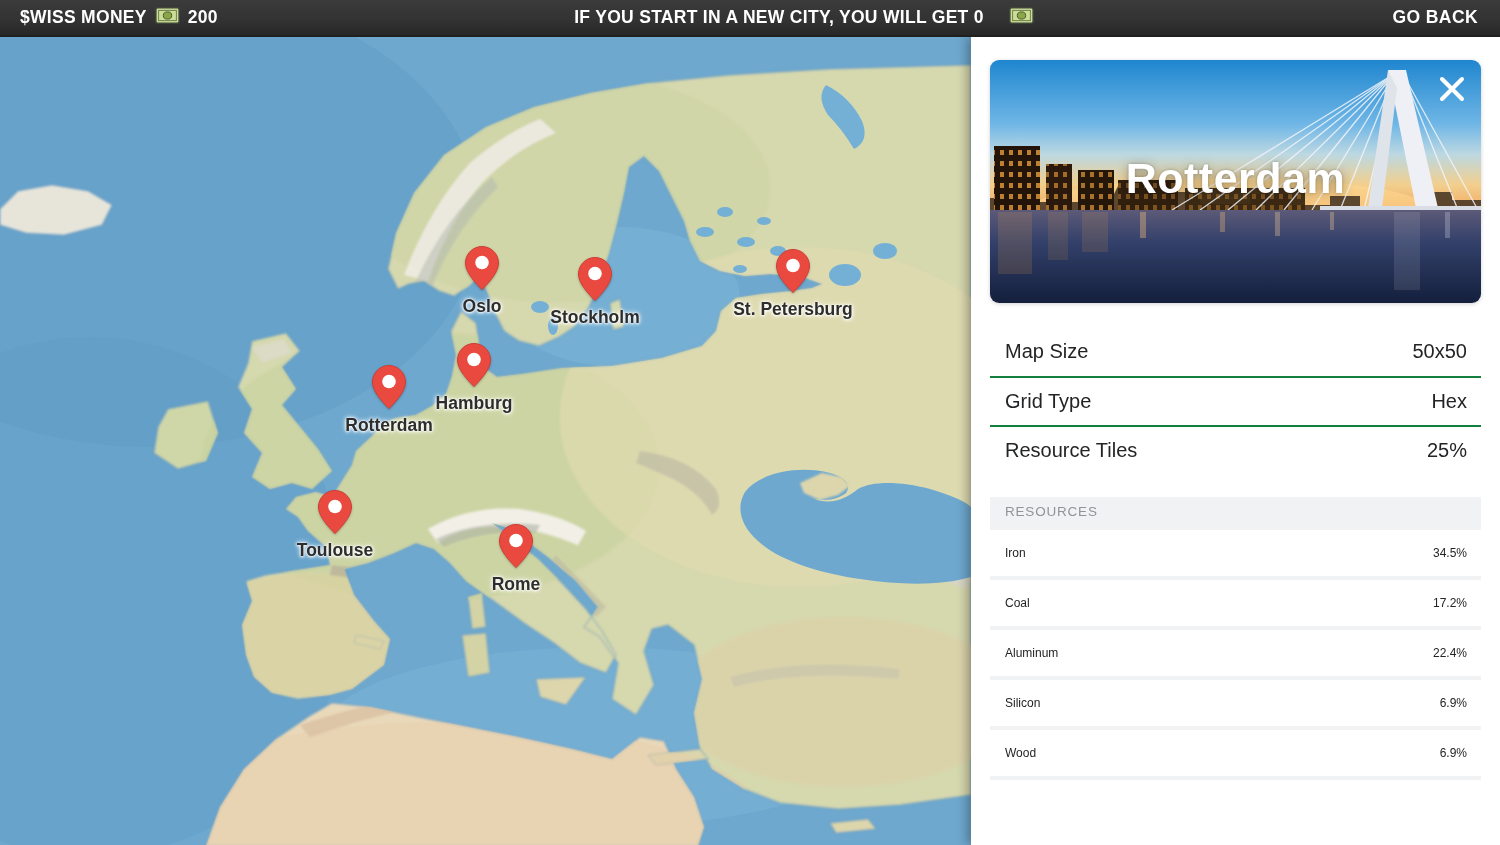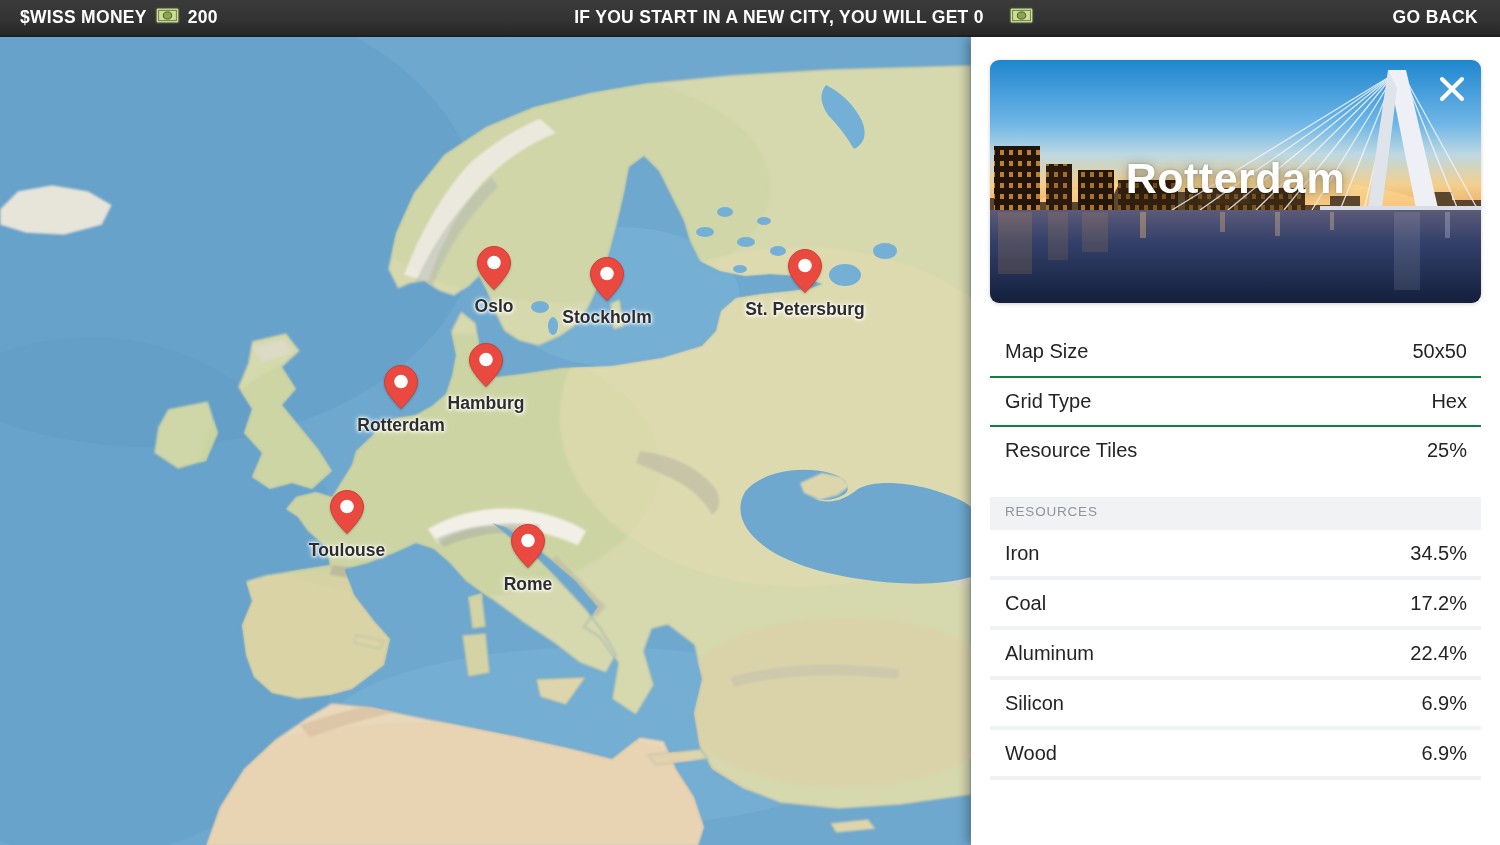--- a/index.html
+++ b/index.html
@@ -22,21 +22,21 @@
     color:#fff;font-weight:700;font-size:17.5px;letter-spacing:.3px;}
   .topbar-left{display:flex;align-items:center;gap:8px;padding-left:20px;flex:1;}
   .topbar-center{display:flex;align-items:center;gap:25px;transform:translateX(55px);}
   .topbar-right{flex:1;text-align:right;padding-right:22px;}
   .goback{background:none;border:none;color:#fff;font:inherit;letter-spacing:.4px;cursor:pointer;}
   .money-icon{display:inline-block;}
 
   
   .map-area{position:absolute;left:0;top:37px;width:971px;height:808px;overflow:hidden;}
   .map-area svg.terrain{position:absolute;left:0;top:0;}
-  .pins{position:absolute;left:12px;top:0;width:100%;height:100%;border-radius:26px;}
+  .pins{position:absolute;left:0;top:0;width:100%;height:100%;border-radius:26px;}
   .pin{position:absolute;width:0;height:0;}
   .pin svg{position:absolute;left:-19px;top:-48px;filter:drop-shadow(0 1px 1px rgba(0,0,0,.25));}
   .pin-label{position:absolute;top:3px;left:0;transform:translateX(-50%);white-space:nowrap;
     font-size:17.5px;font-weight:700;color:#2d2d2d;
     text-shadow:0 0 2px #fff,0 0 4px rgba(255,255,255,.9),0 1px 3px rgba(255,255,255,.85),0 0 6px rgba(255,255,255,.6);}
 
   
   .panel{position:absolute;left:971px;top:37px;width:529px;bottom:0;background:#fff;z-index:20;
     box-shadow:-4px 0 10px rgba(0,0,0,.30);padding:23px 19px 0;overflow:hidden;}
   .city-card{position:relative;width:100%;height:243px;border-radius:9px;overflow:hidden;
@@ -56,21 +56,21 @@
 
   .start-btn{display:block;width:100%;height:49px;margin-top:5px;border:none;border-radius:6px;cursor:pointer;
     background:linear-gradient(#6a92e9,var(--accent) 55%,#5078d8);
     box-shadow:inset 0 -3px 0 rgba(0,0,0,.16);
     color:#fff;font-family:inherit;font-size:20.5px;font-weight:700;letter-spacing:.2px;}
 
   .resources{margin-top:23px;background:#f1f2f4;display:flex;flex-direction:column;gap:4px;}
   .res-header{height:29px;line-height:29px;background:#f1f2f4;color:#8f9499;
     font-size:13.5px;font-weight:400;letter-spacing:.8px;padding-left:15px;}
   .res-row{display:flex;justify-content:space-between;align-items:center;height:46px;background:#fff;
-    font-size:20px;color:#232426;padding:0 14px 0 15px;}
+    font-size:12px;color:#232426;padding:0 14px 0 15px;}
   .res-row .stat-label,.res-row .stat-value{font-weight:500;}
   .res-row.partial{min-height:46px;}
 </style>
 </head>
 <body>
 
 <div class="stage">
 
   <header class="topbar">
     <div class="topbar-left">

